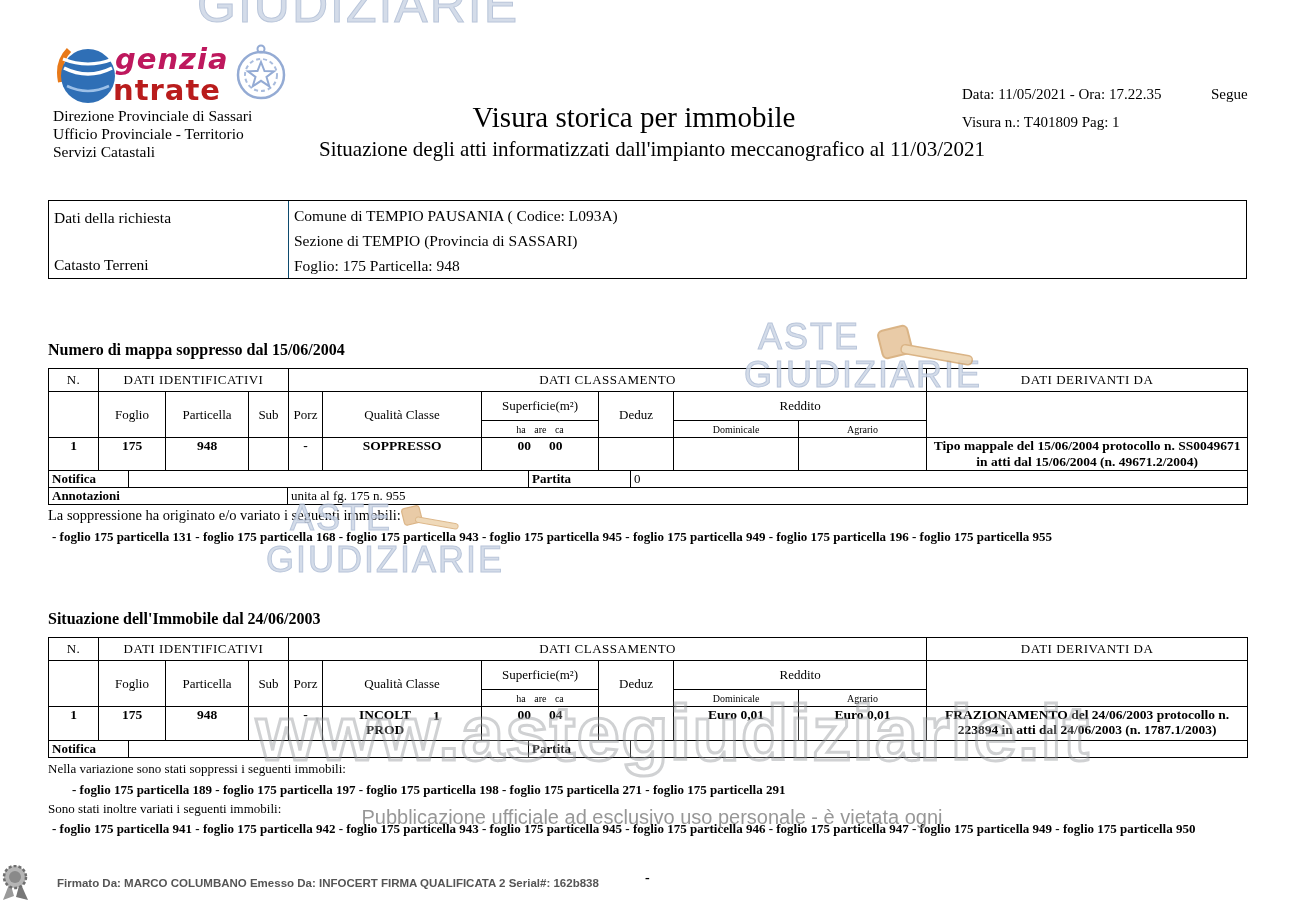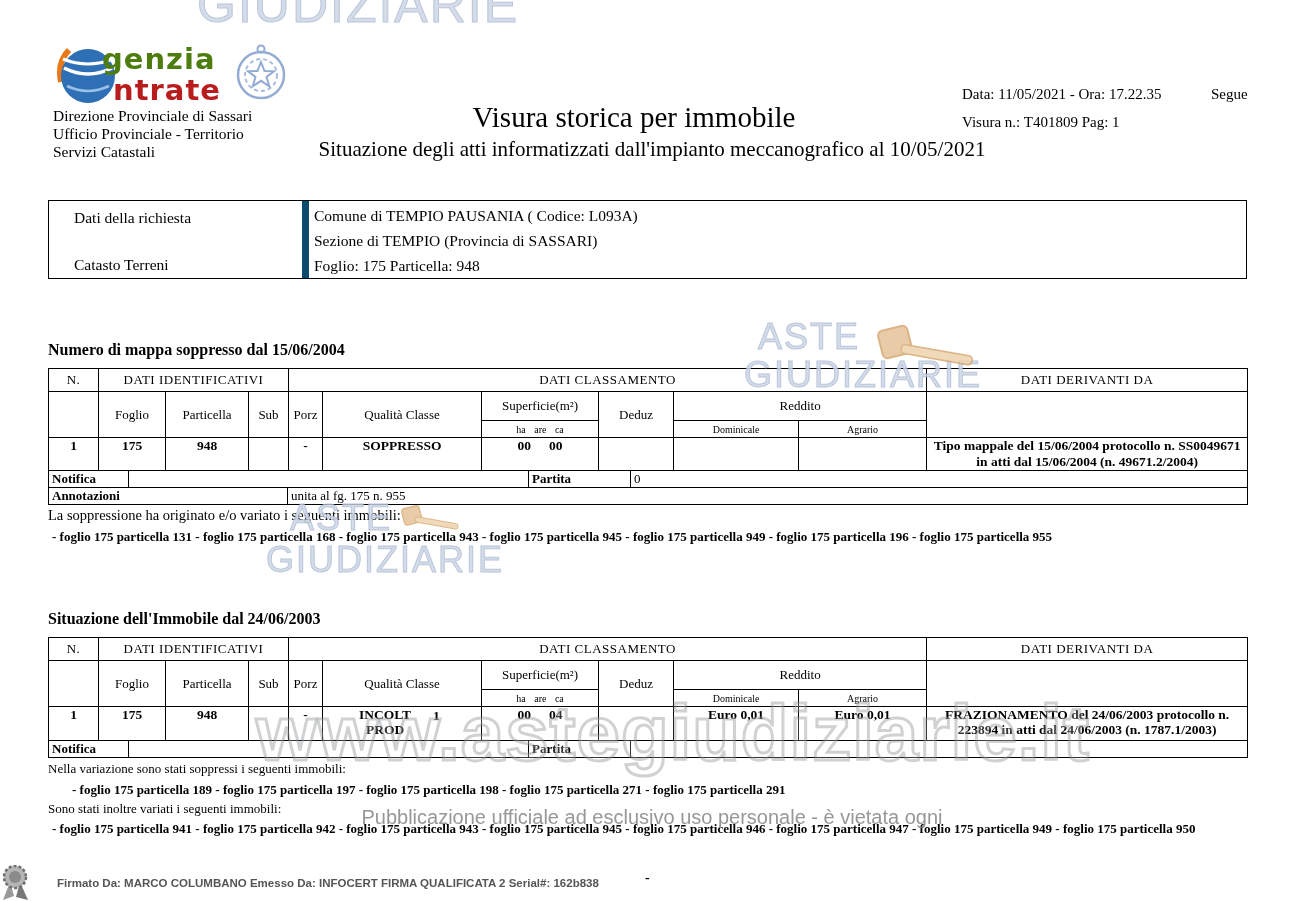--- a/index.html
+++ b/index.html
@@ -20,21 +20,21 @@
 
   
   .logo-word{font-family:"DejaVu Sans",sans-serif;font-weight:bold;font-size:29px;letter-spacing:1px;white-space:nowrap;}
   .org-line{font-size:15.5px;line-height:18px;white-space:nowrap;}
   .doc-title{font-size:29px;text-align:center;white-space:nowrap;}
   .doc-subtitle{font-size:21px;text-align:center;white-space:nowrap;}
   .hdr-right{font-size:15px;white-space:nowrap;}
 
   
   .req{border:1px solid #000;display:flex;}
-  .req .lcol{width:240px;border-right:7px solid #0c4a6e;position:relative;box-sizing:border-box;margin-left:20px;}
+  .req .lcol{width:240px;border-right:1px solid #0c4a6e;position:relative;box-sizing:border-box;}
   .req .rcol{flex:1;padding:2px 0 0 5px;}
   .req div{font-size:15.5px;}
   .req .rline{line-height:25px;}
 
   
   .sec-title{font-weight:bold;font-size:16px;white-space:nowrap;}
   .note{font-size:14.5px;white-space:nowrap;}
   .note-sm{font-size:13px;white-space:nowrap;}
   .blist{font-weight:bold;font-size:13px;line-height:18px;}
 
@@ -89,38 +89,38 @@
   <div class="abs wm-gray" style="top:806px;">Pubblicazione ufficiale ad esclusivo uso personale - è vietata ogni</div>
 
   <div class="abs" style="left:55px;top:42px;width:230px;height:66px;">
     <svg class="abs" style="left:0;top:2px;" width="62" height="62" viewBox="0 0 62 62">
       <path d="M14,6 Q2,18 6,38" stroke="#e87918" stroke-width="6" fill="none"></path>
       <circle cx="33" cy="32" r="27" fill="#2f6fb6"></circle>
       <path d="M9,24 Q33,36 57,24" stroke="#fff" stroke-width="3.5" fill="none"></path>
       <path d="M8,15 Q33,25 58,15" stroke="#fff" stroke-width="3" fill="none"></path>
       <path d="M12,42 Q33,52 54,42" stroke="#9cc0e8" stroke-width="2.5" fill="none"></path>
     </svg>
-    <span class="abs logo-word" style="left:47px;top:0;color:#4d7c0f;">genzia</span>
+    <span class="abs logo-word" style="left:60px;top:0;color:#be185d;font-style:italic;">genzia</span>
     <span class="abs logo-word" style="left:58px;top:31px;color:#b91c1c;">ntrate</span>
   </div>
   <svg class="abs" style="left:234px;top:42px;" width="54" height="64" viewBox="0 0 54 64">
     <circle cx="27" cy="33" r="23" stroke="#94abd4" stroke-width="2.5" fill="none"></circle>
     <circle cx="27" cy="33" r="16" stroke="#a9bcdd" stroke-width="2" fill="none" stroke-dasharray="4,3"></circle>
     <path d="M27 20 L30.5 29 L40 29.3 L32.5 35 L35.3 44.3 L27 38.8 L18.7 44.3 L21.5 35 L14 29.3 L23.5 29 Z" stroke="#94abd4" stroke-width="2" fill="none"></path>
     <circle cx="27" cy="7" r="3.5" stroke="#94abd4" stroke-width="2" fill="none"></circle>
   </svg>
 
   <div class="abs doc-title" style="left:334px;top:101px;width:600px;">Visura storica per immobile</div>
 
   <div class="abs" style="left:53px;top:107px;">
     <div class="org-line">Direzione Provinciale di Sassari</div>
     <div class="org-line">Ufficio Provinciale - Territorio</div>
     <div class="org-line">Servizi Catastali</div>
   </div>
-  <div class="abs doc-subtitle" style="left:0;right:0;top:137px;">Situazione degli atti informatizzati dall'impianto meccanografico al 10/05/2021</div>
+  <div class="abs doc-subtitle" style="left:0;right:0;top:137px;">Situazione degli atti informatizzati dall'impianto meccanografico al 11/03/2021</div>
 
   <div class="abs hdr-right" style="left:962px;top:86px;">Data: 11/05/2021 - Ora: 17.22.35</div>
   <div class="abs hdr-right" style="left:1211px;top:86px;">Segue</div>
   <div class="abs hdr-right" style="left:962px;top:114px;">Visura n.: T401809 Pag: 1</div>
 
   <div class="abs req" style="left:48px;top:200px;width:1199px;height:79px;box-sizing:border-box;">
     <div class="lcol">
       <div class="abs" style="left:5px;top:8px;">Dati della richiesta</div>
       <div class="abs" style="left:5px;bottom:4px;">Catasto Terreni</div>
     </div>

